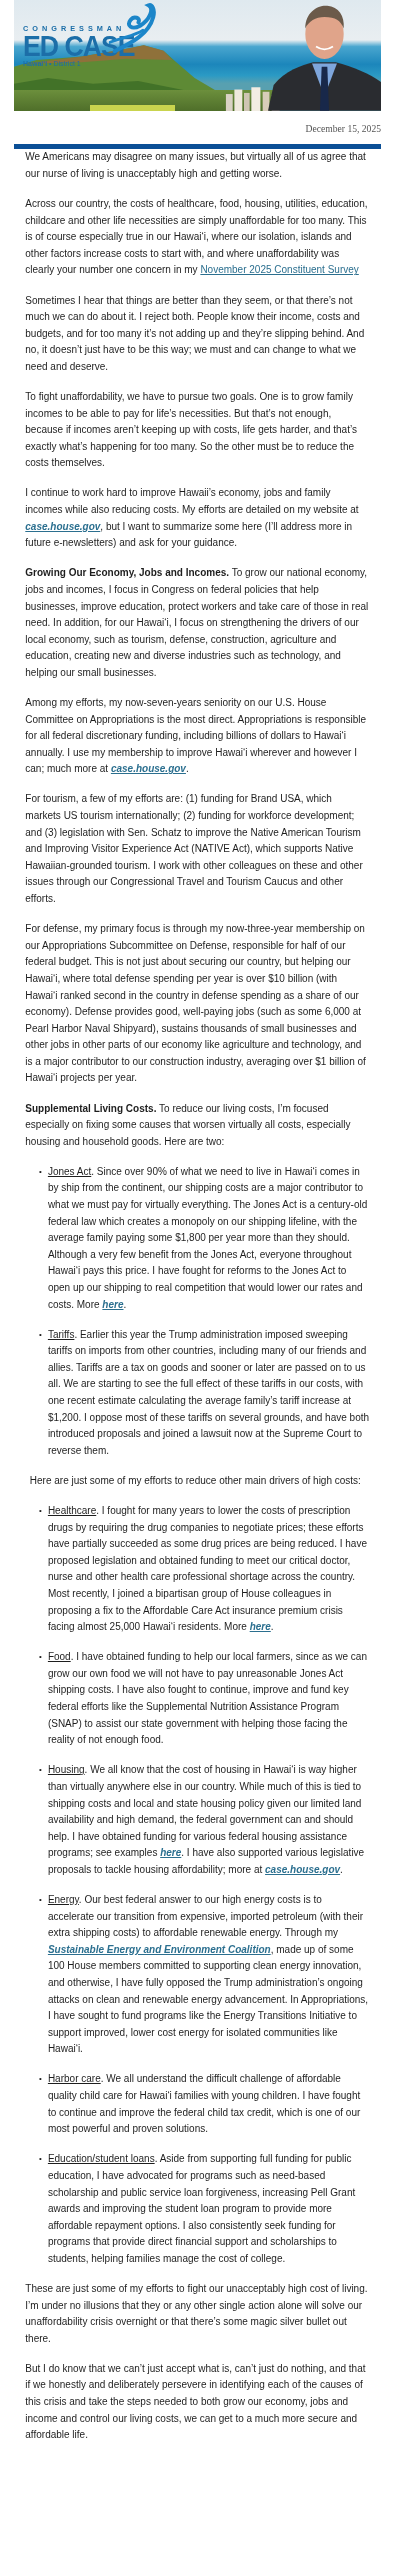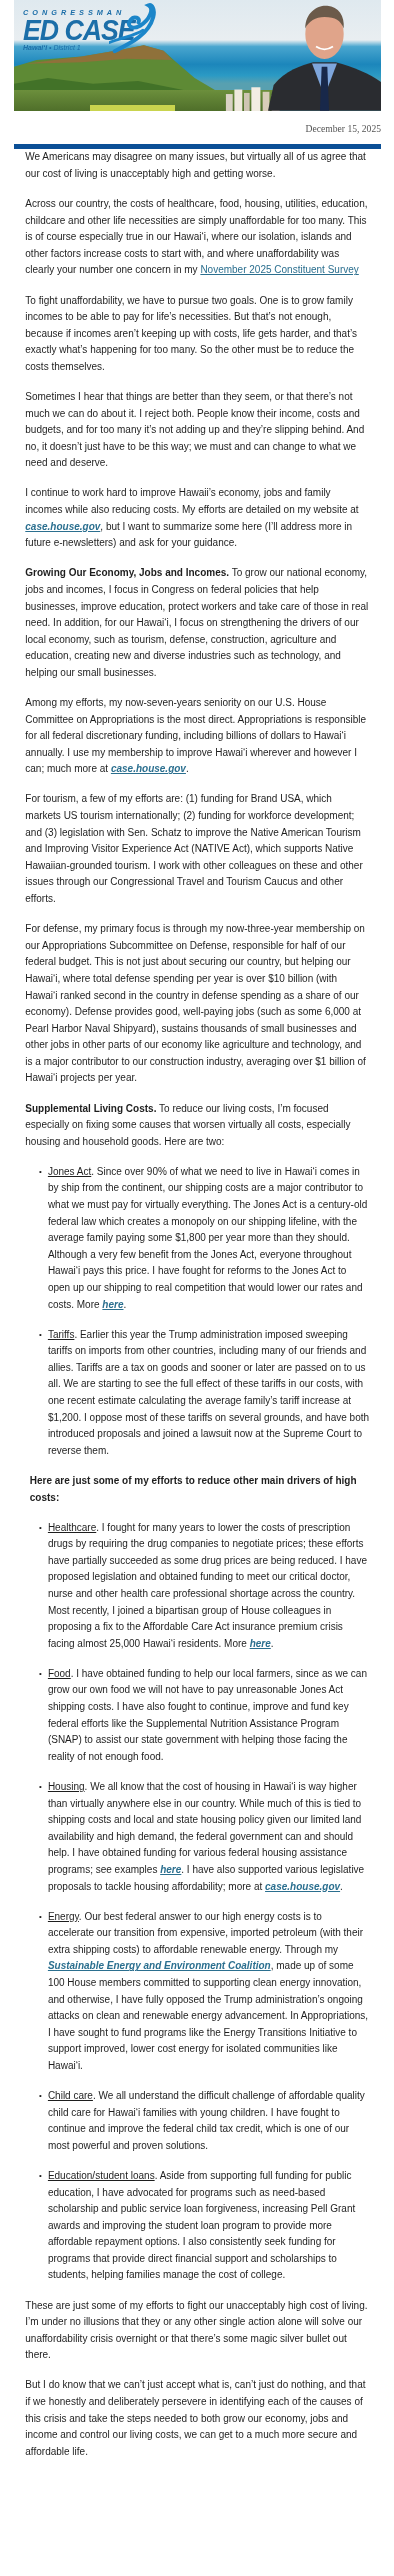--- a/index.html
+++ b/index.html
@@ -7,21 +7,21 @@
   .wrap { width: 367px; margin: 0 14px; }
 
   
   .banner { position: relative; width: 367px; height: 111px; overflow: hidden;
     background: linear-gradient(180deg, #dfe9ef 0%, #e9eef1 36%, #49a6cf 42%, #1c86bb 58%, #2b9ac4 68%, #58a0b0 75%); }
   .banner .mountain { position: absolute; left: 0; top: 44px; width: 254px; height: 67px; }
   .banner .city { position: absolute; left: 209px; top: 85px; width: 68px; height: 26px; }
   .banner .ground { position: absolute; left: 0; bottom: 0; width: 265px; height: 21.4px;
     background: linear-gradient(180deg, #6c8f3c, #4f6f2a); }
   .banner .lawn { position: absolute; left: 76px; bottom: 0; width: 85px; height: 5.6px; background: #c9d44e; }
-  .logo { position: absolute; left: 9px; top: 8px; font-style: italic; }
+  .logo { position: absolute; left: 9px; top: 24px; }
   .logo .congress { font-family: "Liberation Sans", sans-serif; font-weight: bold; color: #1c6ea8;
     letter-spacing: 4px; font-size: 7.3px; }
   .logo .name { font-family: "Liberation Sans", sans-serif; font-weight: bold; color: #1c6ea8;
     font-size: 29px; line-height: 27px; letter-spacing: -1.1px; transform: scaleX(0.92); transform-origin: left; }
   .logo .district { font-family: "Liberation Sans", sans-serif; color: #1c6ea8; font-size: 7px; font-weight: bold; }
   .logo .district span { font-weight: normal; }
   .wave { position: absolute; left: 95px; top: 3.4px; width: 51px; height: 51px; }
   .portrait { position: absolute; right: 0; top: 0; width: 113px; height: 111px; }
 
   .date { font-family: "Liberation Serif", serif; color: #555; font-size: 9.6px; margin: 12px 0 0 11.3px; height: 21.4px; text-align: right; }
@@ -32,21 +32,21 @@
 
   .content { padding: 0 11.3px; font-size: 10px; line-height: 16.6px; }
   .content p { margin: 0 0 13.5px 0; }
   .content a { color: #2b6f8f; }
   .content a.b { font-weight: bold; font-style: italic; }
   .content u { }
   .content ul { margin: 0 0 13.5px 0; padding-left: 22.6px; list-style: none; }
   .content li { position: relative; margin-bottom: 13.5px; }
   .content li::before { content: "•"; position: absolute; left: -9px; top: 0; font-size: 8px; }
   .content li:last-child { margin-bottom: 0; }
-  .indent { padding-left: 4.5px; font-weight: bold; }
+  .indent { padding-left: 4.5px; }
 </style>
 </head>
 <body>
 
 <div class="wrap">
 
   <div class="banner">
     <svg class="mountain" viewBox="0 0 450 118" preserveAspectRatio="none">
       <path d="M0,40 L40,28 L120,22 L190,10 L230,2 L265,12 L285,30 L320,60 L380,95 L450,118 L0,118 Z" fill="#5e8a35"></path>
       <path d="M20,35 L120,22 L190,10 L230,2 L265,12 L280,28 L200,26 L120,32 Z" fill="#9b6a3c" opacity="0.8"></path>
@@ -79,44 +79,44 @@
       <ellipse cx="100" cy="60" rx="34" ry="44" fill="#e0a48a"></ellipse>
       <path d="M66,50 C66,20 90,8 105,10 C125,12 136,28 134,50 C128,36 120,30 100,30 C84,30 72,38 66,50 Z" fill="#6b5a4a"></path>
       <path d="M85,82 Q100,92 115,82" fill="none" stroke="#fff" stroke-width="3"></path>
     </svg>
   </div>
 
   <div class="date">December 15, 2025</div>
   <div class="bluebar"></div>
 
   <div class="content">
-    <p>We Americans may disagree on many issues, but virtually all of us agree that our cost of living is unacceptably high and getting worse.</p>
+    <p>We Americans may disagree on many issues, but virtually all of us agree that our nurse of living is unacceptably high and getting worse.</p>
     <p><span>Across our country, the costs of healthcare, food, housing, utilities, education, childcare and other life necessities are simply unaffordable for too many. This is of course especially true in our Hawai‘i, where our isolation, islands and other factors increase costs to start with, and where unaffordability was clearly your number one concern in my </span><a href="#">November 2025 Constituent Survey</a></p>
+    <p>Sometimes I hear that things are better than they seem, or that there’s not much we can do about it. I reject both. People know their income, costs and budgets, and for too many it’s not adding up and they’re slipping behind. And no, it doesn’t just have to be this way; we must and can change to what we need and deserve.</p>
     <p>To fight unaffordability, we have to pursue two goals. One is to grow family incomes to be able to pay for life’s necessities. But that’s not enough, because if incomes aren’t keeping up with costs, life gets harder, and that’s exactly what’s happening for too many. So the other must be to reduce the costs themselves.</p>
-    <p>Sometimes I hear that things are better than they seem, or that there’s not much we can do about it. I reject both. People know their income, costs and budgets, and for too many it’s not adding up and they’re slipping behind. And no, it doesn’t just have to be this way; we must and can change to what we need and deserve.</p>
     <p><span>I continue to work hard to improve Hawaii’s economy, jobs and family incomes while also reducing costs. My efforts are detailed on my website at </span><a href="#" class="b">case.house.gov</a><span>, but I want to summarize some here (I’ll address more in future e-newsletters) and ask for your guidance.</span></p>
     <p><b>Growing Our Economy, Jobs and Incomes.</b><span> To grow our national economy, jobs and incomes, I focus in Congress on federal policies that help businesses, improve education, protect workers and take care of those in real need. In addition, for our Hawai‘i, I focus on strengthening the drivers of our local economy, such as tourism, defense, construction, agriculture and education, creating new and diverse industries such as technology, and helping our small businesses.</span></p>
     <p><span>Among my efforts, my now-seven-years seniority on our U.S. House Committee on Appropriations is the most direct. Appropriations is responsible for all federal discretionary funding, including billions of dollars to Hawai‘i annually. I use my membership to improve Hawai‘i wherever and however I can; much more at </span><a href="#" class="b">case.house.gov</a><span>.</span></p>
     <p>For tourism, a few of my efforts are: (1) funding for Brand USA, which markets US tourism internationally; (2) funding for workforce development; and (3) legislation with Sen. Schatz to improve the Native American Tourism and Improving Visitor Experience Act (NATIVE Act), which supports Native Hawaiian-grounded tourism. I work with other colleagues on these and other issues through our Congressional Travel and Tourism Caucus and other efforts.</p>
     <p>For defense, my primary focus is through my now-three-year membership on our Appropriations Subcommittee on Defense, responsible for half of our federal budget. This is not just about securing our country, but helping our Hawai‘i, where total defense spending per year is over $10 billion (with Hawai‘i ranked second in the country in defense spending as a share of our economy). Defense provides good, well-paying jobs (such as some 6,000 at Pearl Harbor Naval Shipyard), sustains thousands of small businesses and other jobs in other parts of our economy like agriculture and technology, and is a major contributor to our construction industry, averaging over $1 billion of Hawai‘i projects per year.</p>
     <p><b>Supplemental Living Costs.</b><span> To reduce our living costs, I’m focused especially on fixing some causes that worsen virtually all costs, especially housing and household goods. Here are two:</span></p>
 
     <ul>
       <li><u>Jones Act</u><span>. Since over 90% of what we need to live in Hawai‘i comes in by ship from the continent, our shipping costs are a major contributor to what we must pay for virtually everything. The Jones Act is a century-old federal law which creates a monopoly on our shipping lifeline, with the average family paying some $1,800 per year more than they should. Although a very few benefit from the Jones Act, everyone throughout Hawai‘i pays this price. I have fought for reforms to the Jones Act to open up our shipping to real competition that would lower our rates and costs. More </span><a href="#" class="b">here</a><span>.</span></li>
       <li><u>Tariffs</u><span>. Earlier this year the Trump administration imposed sweeping tariffs on imports from other countries, including many of our friends and allies. Tariffs are a tax on goods and sooner or later are passed on to us all. We are starting to see the full effect of these tariffs in our costs, with one recent estimate calculating the average family’s tariff increase at $1,200. I oppose most of these tariffs on several grounds, and have both introduced proposals and joined a lawsuit now at the Supreme Court to reverse them.</span></li>
     </ul>
 
     <p class="indent">Here are just some of my efforts to reduce other main drivers of high costs:</p>
 
     <ul>
       <li><u>Healthcare</u><span>. I fought for many years to lower the costs of prescription drugs by requiring the drug companies to negotiate prices; these efforts have partially succeeded as some drug prices are being reduced. I have proposed legislation and obtained funding to meet our critical doctor, nurse and other health care professional shortage across the country. Most recently, I joined a bipartisan group of House colleagues in proposing a fix to the Affordable Care Act insurance premium crisis facing almost 25,000 Hawai‘i residents. More </span><a href="#" class="b">here</a><span>.</span></li>
       <li><u>Food</u><span>. I have obtained funding to help our local farmers, since as we can grow our own food we will not have to pay unreasonable Jones Act shipping costs. I have also fought to continue, improve and fund key federal efforts like the Supplemental Nutrition Assistance Program (SNAP) to assist our state government with helping those facing the reality of not enough food.</span></li>
       <li><u>Housing</u><span>. We all know that the cost of housing in Hawai‘i is way higher than virtually anywhere else in our country. While much of this is tied to shipping costs and local and state housing policy given our limited land availability and high demand, the federal government can and should help. I have obtained funding for various federal housing assistance programs; see examples </span><a href="#" class="b">here</a><span>. I have also supported various legislative proposals to tackle housing affordability; more at </span><a href="#" class="b">case.house.gov</a><span>.</span></li>
       <li><u>Energy</u><span>. Our best federal answer to our high energy costs is to accelerate our transition from expensive, imported petroleum (with their extra shipping costs) to affordable renewable energy. Through my </span><a href="#" class="b">Sustainable Energy and Environment Coalition</a><span>, made up of some 100 House members committed to supporting clean energy innovation, and otherwise, I have fully opposed the Trump administration’s ongoing attacks on clean and renewable energy advancement. In Appropriations, I have sought to fund programs like the Energy Transitions Initiative to support improved, lower cost energy for isolated communities like Hawai‘i.</span></li>
-      <li><u>Child care</u><span>. We all understand the difficult challenge of affordable quality child care for Hawai‘i families with young children. I have fought to continue and improve the federal child tax credit, which is one of our most powerful and proven solutions.</span></li>
+      <li><u>Harbor care</u><span>. We all understand the difficult challenge of affordable quality child care for Hawai‘i families with young children. I have fought to continue and improve the federal child tax credit, which is one of our most powerful and proven solutions.</span></li>
       <li><u>Education/student loans</u><span>. Aside from supporting full funding for public education, I have advocated for programs such as need-based scholarship and public service loan forgiveness, increasing Pell Grant awards and improving the student loan program to provide more affordable repayment options. I also consistently seek funding for programs that provide direct financial support and scholarships to students, helping families manage the cost of college.</span></li>
     </ul>
 
     <p>These are just some of my efforts to fight our unacceptably high cost of living. I’m under no illusions that they or any other single action alone will solve our unaffordability crisis overnight or that there’s some magic silver bullet out there.</p>
     <p>But I do know that we can’t just accept what is, can’t just do nothing, and that if we honestly and deliberately persevere in identifying each of the causes of this crisis and take the steps needed to both grow our economy, jobs and income and control our living costs, we can get to a much more secure and affordable life.</p>
 
   </div>
 
 </div>
 

